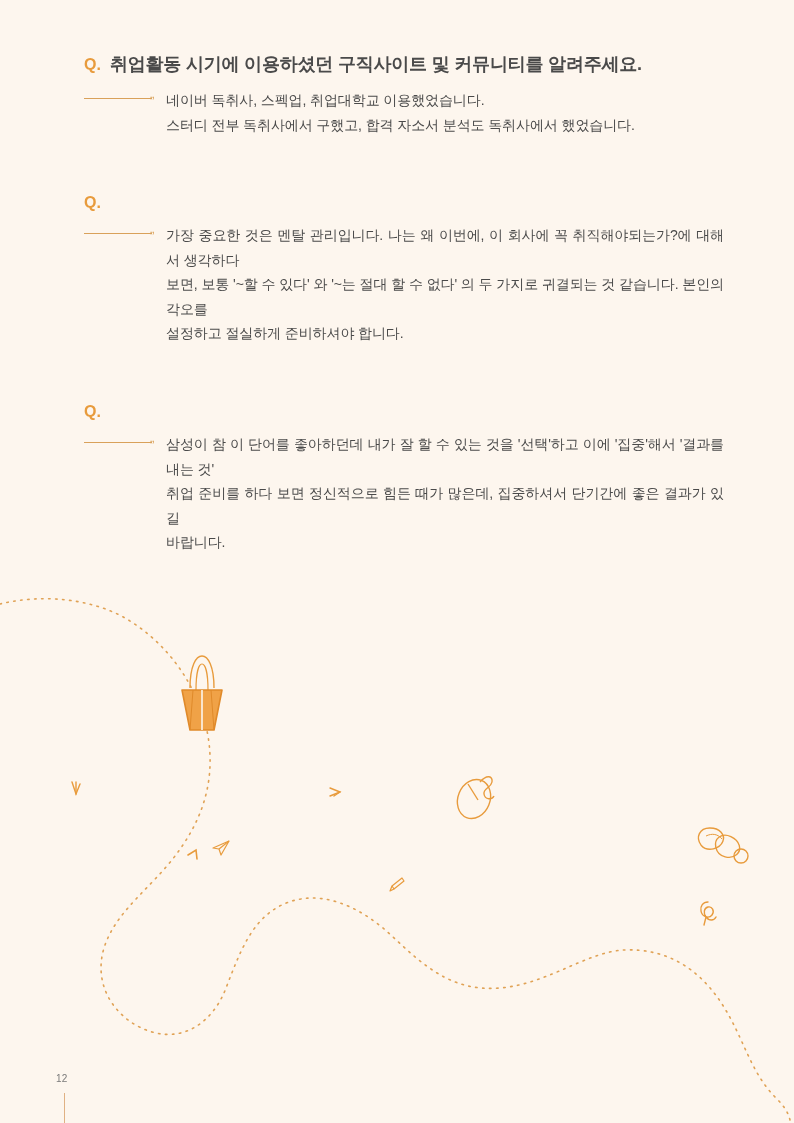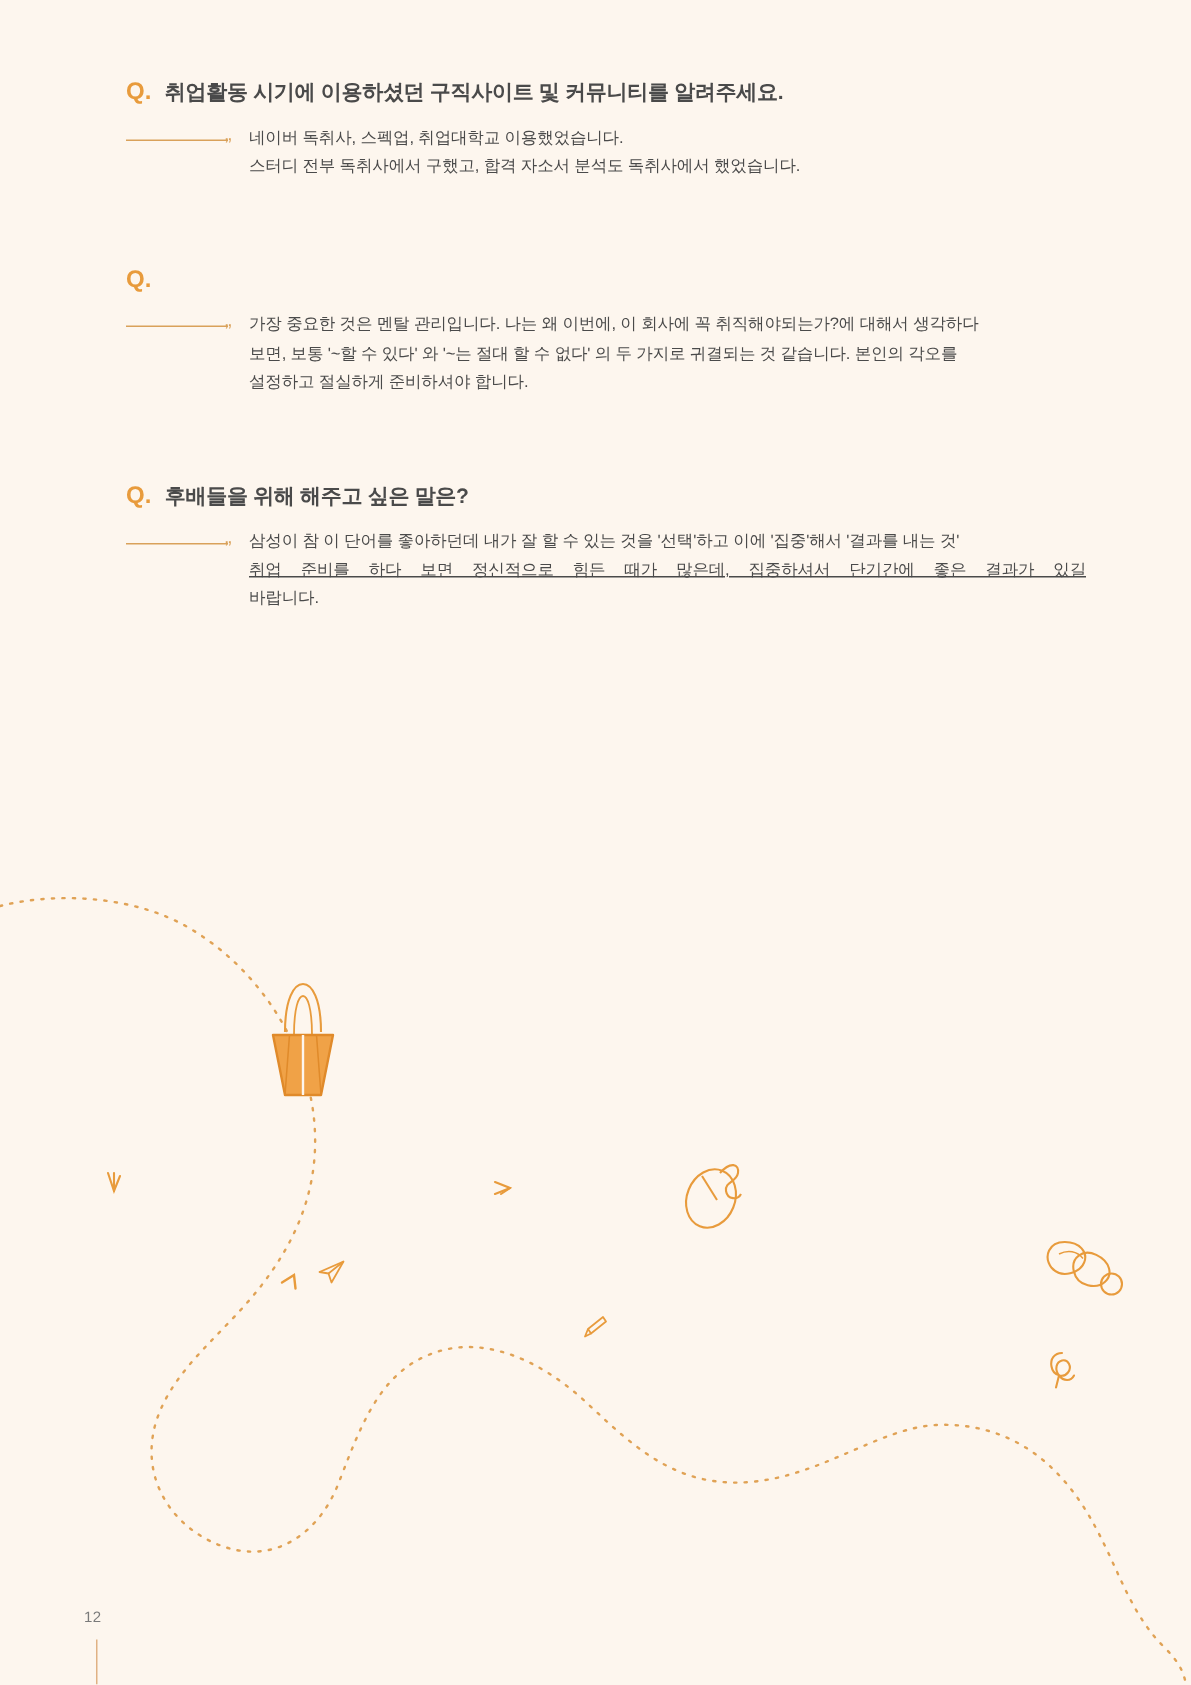--- a/index.html
+++ b/index.html
@@ -40,21 +40,21 @@
   }
 
   .q-mark {
     font-size: 16px;
     font-weight: bold;
     color: #e89b3c;
     line-height: 1.2;
   }
 
   .q-text {
-    font-size: 14px;
+    font-size: 18px;
     font-weight: bold;
     color: #4a4a4a;
     line-height: 1.4;
     letter-spacing: -0.2px;
   }
 
   .a-row {
     display: flex;
     align-items: flex-start;
     margin-top: 14px;
@@ -78,35 +78,34 @@
     position: absolute;
     left: 66px;
     top: -4px;
     font-size: 13px;
     color: #d9a15a;
     line-height: 1;
   }
 
   .a-text {
     flex: 1 1 auto;
-    font-size: 11px;
+    font-size: 14px;
     color: #4a4a4a;
     line-height: 1.75;
     letter-spacing: -0.1px;
     text-align: justify;
     margin-top: -3px;
   }
   .a-text .line {
     display: block;
     white-space: pre-wrap;
   }
   .a-text .line.justify {
     text-align: justify;
     text-align-last: justify;
-    text-decoration: underline;
   }
 
   
   .doodle-layer {
     position: absolute;
     left: 0;
     top: 560px;
     width: 794px;
     height: 563px;
     pointer-events: none;
@@ -167,21 +166,20 @@
           <span class="line">가장 중요한 것은 멘탈 관리입니다. 나는 왜 이번에, 이 회사에 꼭 취직해야되는가?에 대해서 생각하다</span>
           <span class="line">보면, 보통 '~할 수 있다' 와 '~는 절대 할 수 없다' 의 두 가지로 귀결되는 것 같습니다. 본인의 각오를</span>
           <span class="line">설정하고 절실하게 준비하셔야 합니다.</span>
         </span>
       </div>
     </div>
 
     <div class="qa-block">
       <div class="q-row">
         <span class="q-mark">Q.</span>
-        <span class="q-text">후배들을 위해 해주고 싶은 말은?</span>
       </div>
       <div class="a-row">
         <span class="a-lead">
           <span class="rule"></span>
           <span class="quote">„</span>
         </span>
         <span class="a-text">
           <span class="line">삼성이 참 이 단어를 좋아하던데 내가 잘 할 수 있는 것을 '선택'하고 이에 '집중'해서 '결과를 내는 것'</span>
           <span class="line justify">취업 준비를 하다 보면 정신적으로 힘든 때가 많은데, 집중하셔서 단기간에 좋은 결과가 있길</span>
           <span class="line">바랍니다.</span>

